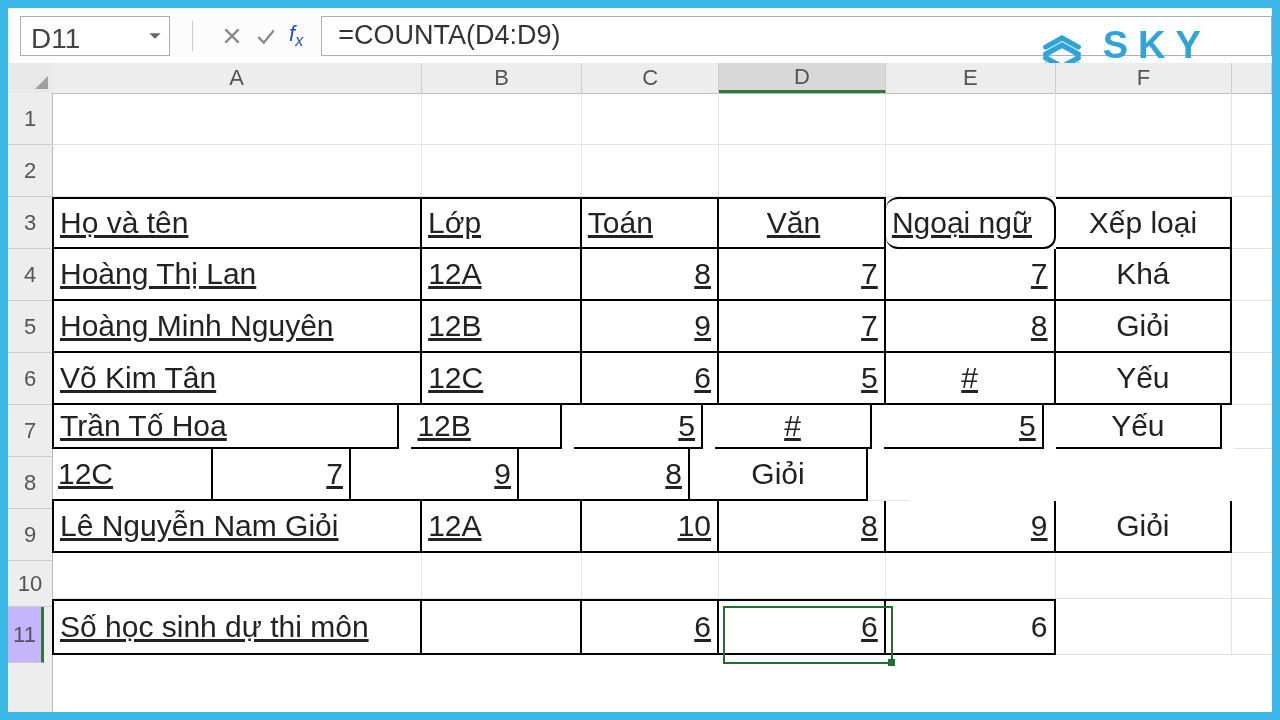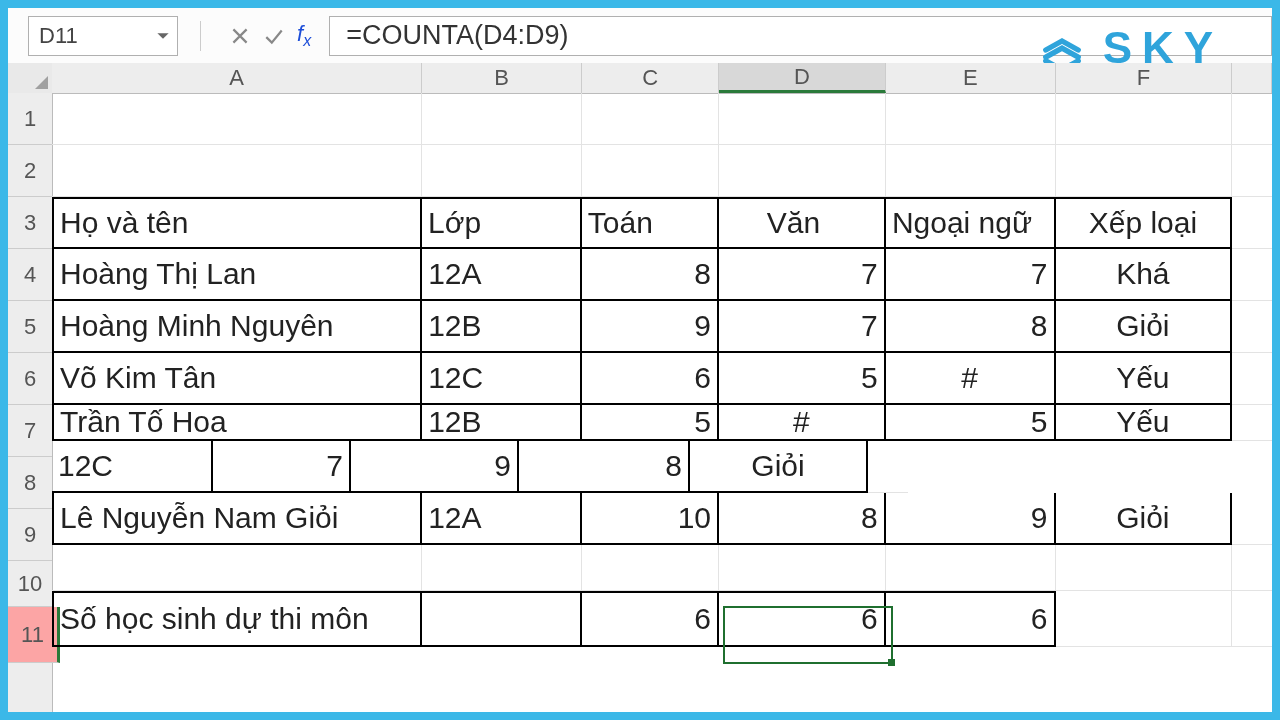--- a/index.html
+++ b/index.html
@@ -1,53 +1,53 @@
 <!DOCTYPE html>
 <html><head>
 <meta charset="utf-8">
 <style>
   html,body{margin:0;padding:0;width:1280px;height:720px;overflow:hidden;font-family:"Segoe UI",Arial,sans-serif;background:#3BB8E8;}
   .frame{position:absolute;left:8px;top:8px;right:8px;bottom:8px;background:#fff;}
   .formula-bar{height:55px;display:flex;align-items:center;border-bottom:1px solid #bbb;background:#fcfcfc;}
-  .name-box{position:relative;width:148px;height:38px;border:1px solid #b0b0b0;background:#fff;margin:0 0 0 20px;display:flex;align-items:center;font-size:22px;color:#444;}
+  .name-box{position:relative;width:148px;height:38px;border:1px solid #b0b0b0;background:#fff;margin:0 0 0 12px;display:flex;align-items:flex-end;font-size:28px;color:#444;}
   .name-box span{padding-left:10px;}
   .name-drop{position:absolute;right:0;top:0;bottom:0;width:28px;display:flex;align-items:center;justify-content:center;border-left:0;}
   .name-drop svg{width:14px;height:14px;fill:#666;}
   .sep{width:1px;height:30px;background:#ccc;margin:0 22px;}
   .fx-ctrl{display:flex;align-items:center;}
   .fx-btn{width:34px;height:38px;display:flex;align-items:center;justify-content:center;color:#888;}
   .fx-btn svg{width:22px;height:22px;stroke:#888;stroke-width:2;fill:none;}
   .fx-label{font-style:italic;font-size:22px;color:#1d4ed8;margin:0 4px 0 6px;}
   .formula-input{flex:1;height:38px;border:1px solid #b0b0b0;background:#fff;margin-left:14px;display:flex;align-items:center;font-size:27px;color:#333;padding-left:16px;}
   .logo{position:absolute;right:24px;top:18px;display:flex;align-items:center;}
   .logo-graphic{width:54px;height:54px;position:relative;margin-right:14px;}
   .logo-text{font-family:Arial,sans-serif;}
-  .logo-top{font-size:44px;font-weight:600;letter-spacing:10px;color:#2FA4DB;line-height:1;}
+  .logo-top{font-size:38px;font-weight:600;letter-spacing:10px;color:#2FA4DB;line-height:1;}
   .logo-bot{font-size:17px;letter-spacing:6px;color:#2FA4DB;margin-top:2px;}
 
   .grid-wrap{position:absolute;left:0;top:55px;right:0;bottom:0;background:#fff;}
   .corner{position:absolute;left:0;top:0;width:44px;height:30px;background:#e9e9e9;border-right:1px solid #bbb;border-bottom:1px solid #bbb;}
   .corner:after{content:"";position:absolute;right:4px;bottom:4px;width:0;height:0;border-left:13px solid transparent;border-bottom:13px solid #a0a0a0;}
   .col-headers{position:absolute;left:44px;right:0;top:0;height:30px;display:flex;background:#ededed;border-bottom:1px solid #bbb;}
   .ch{display:flex;align-items:center;justify-content:center;font-size:22px;color:#555;border-right:1px solid #ccc;box-sizing:border-box;}
   .ch.sel{background:#d8d8d8;border-bottom:3px solid #2a7a3a;height:30px;margin-bottom:-3px;}
   .row-headers{position:absolute;left:0;top:30px;width:44px;bottom:0;background:#ededed;border-right:1px solid #bbb;}
   .rh{display:flex;align-items:center;justify-content:center;font-size:22px;color:#555;border-bottom:1px solid #ccc;box-sizing:border-box;}
-  .rh.sel{background:#fca5a5;border-right:3px solid #2a7a3a;width:52px;margin-right:-3px;}
+  .rh.sel{background:#c4b5fd;border-right:3px solid #2a7a3a;width:36px;margin-right:-3px;}
 
   .cells{position:absolute;left:44px;top:30px;right:0;bottom:0;}
   .row{display:flex;height:52px;}
   .cell{box-sizing:border-box;border-right:1px solid #e3e3e3;border-bottom:1px solid #e3e3e3;font-size:30px;padding:0 6px;display:flex;align-items:center;color:#222;overflow:hidden;white-space:nowrap;}
   .cell.rt{justify-content:flex-end;}
   .cell.ct{justify-content:center;}
   .b-t{border-top:2px solid #000;}
   .b-b{border-bottom:2px solid #000;}
   .b-l{border-left:2px solid #000;}
   .b-r{border-right:2px solid #000;}
-  .bi-r{border-right:2px solid #000;}
+  .bi-r{border-right:2px solid #000;text-decoration:underline;}
   .bi-b{border-bottom:2px solid #000;}
 
   .active{position:absolute;border:2px solid #1f6f2f;box-sizing:border-box;pointer-events:none;}
   .active-handle{position:absolute;right:-4px;bottom:-4px;width:7px;height:7px;background:#1f6f2f;}
 </style>
 </head>
 <body>
 
 <div class="frame">
 
@@ -139,21 +139,21 @@
           <div class="cell " style="width: 168px;"></div>
           <div class="cell " style="width: 171px;"></div>
           <div class="cell " style="width: 178px;"></div>
           <div class="cell" style="width: 40px; border-right: none;"></div>
         </div>
         <div class="row" style="height: 52px;">
           <div class="cell b-t b-l bi-r bi-b" style="width: 373px;">Họ và tên</div>
           <div class="cell b-t bi-r bi-b" style="width: 161px;">Lớp</div>
           <div class="cell b-t bi-r bi-b" style="width: 138px;">Toán</div>
           <div class="cell b-t bi-r bi-b" style="width: 168px; padding-left: 48px;">Văn</div>
-          <div class="cell b-t bi-r bi-b" style="width: 171px;">Ngoại ngữ</div>
+          <div class="cell b-t bi-r bi-b" style="width: 171px; border-radius: 12px;">Ngoại ngữ</div>
           <div class="cell b-t b-r ct bi-b" style="width: 178px;">Xếp loại</div>
           <div class="cell" style="width: 40px; border-right: none;"></div>
         </div>
         <div class="row" style="height: 52px;">
           <div class="cell b-l bi-r bi-b" style="width: 373px;">Hoàng Thị Lan</div>
           <div class="cell bi-r bi-b" style="width: 161px;">12A</div>
           <div class="cell bi-r bi-b rt" style="width: 138px;">8</div>
           <div class="cell bi-r bi-b rt" style="width: 168px;">7</div>
           <div class="cell bi-r bi-b rt" style="width: 171px;">7</div>
           <div class="cell b-r bi-b ct" style="width: 178px;">Khá</div>
@@ -170,21 +170,21 @@
         </div>
         <div class="row" style="height: 52px;">
           <div class="cell b-l bi-r bi-b" style="width: 373px;">Võ Kim Tân</div>
           <div class="cell bi-r bi-b" style="width: 161px;">12C</div>
           <div class="cell bi-r bi-b rt" style="width: 138px;">6</div>
           <div class="cell bi-r bi-b rt" style="width: 168px;">5</div>
           <div class="cell bi-r bi-b ct" style="width: 171px;">#</div>
           <div class="cell b-r bi-b ct" style="width: 178px;">Yếu</div>
           <div class="cell" style="width: 40px; border-right: none;"></div>
         </div>
-        <div class="row" style="height: 36px;">
+        <div class="row" style="height: 44px; gap: 12px;">
           <div class="cell b-l bi-r bi-b" style="width: 373px;">Trần Tố Hoa</div>
           <div class="cell bi-r bi-b" style="width: 161px;">12B</div>
           <div class="cell bi-r bi-b rt" style="width: 138px;">5</div>
           <div class="cell bi-r bi-b ct" style="width: 168px;">#</div>
           <div class="cell bi-r bi-b rt" style="width: 171px;">5</div>
           <div class="cell b-r bi-b ct" style="width: 178px;">Yếu</div>
           <div class="cell" style="width: 40px; border-right: none;"></div>
         </div>
         <div class="row" style="height: 52px;">
           <div class="cell bi-r bi-b" style="width: 161px;">12C</div>

